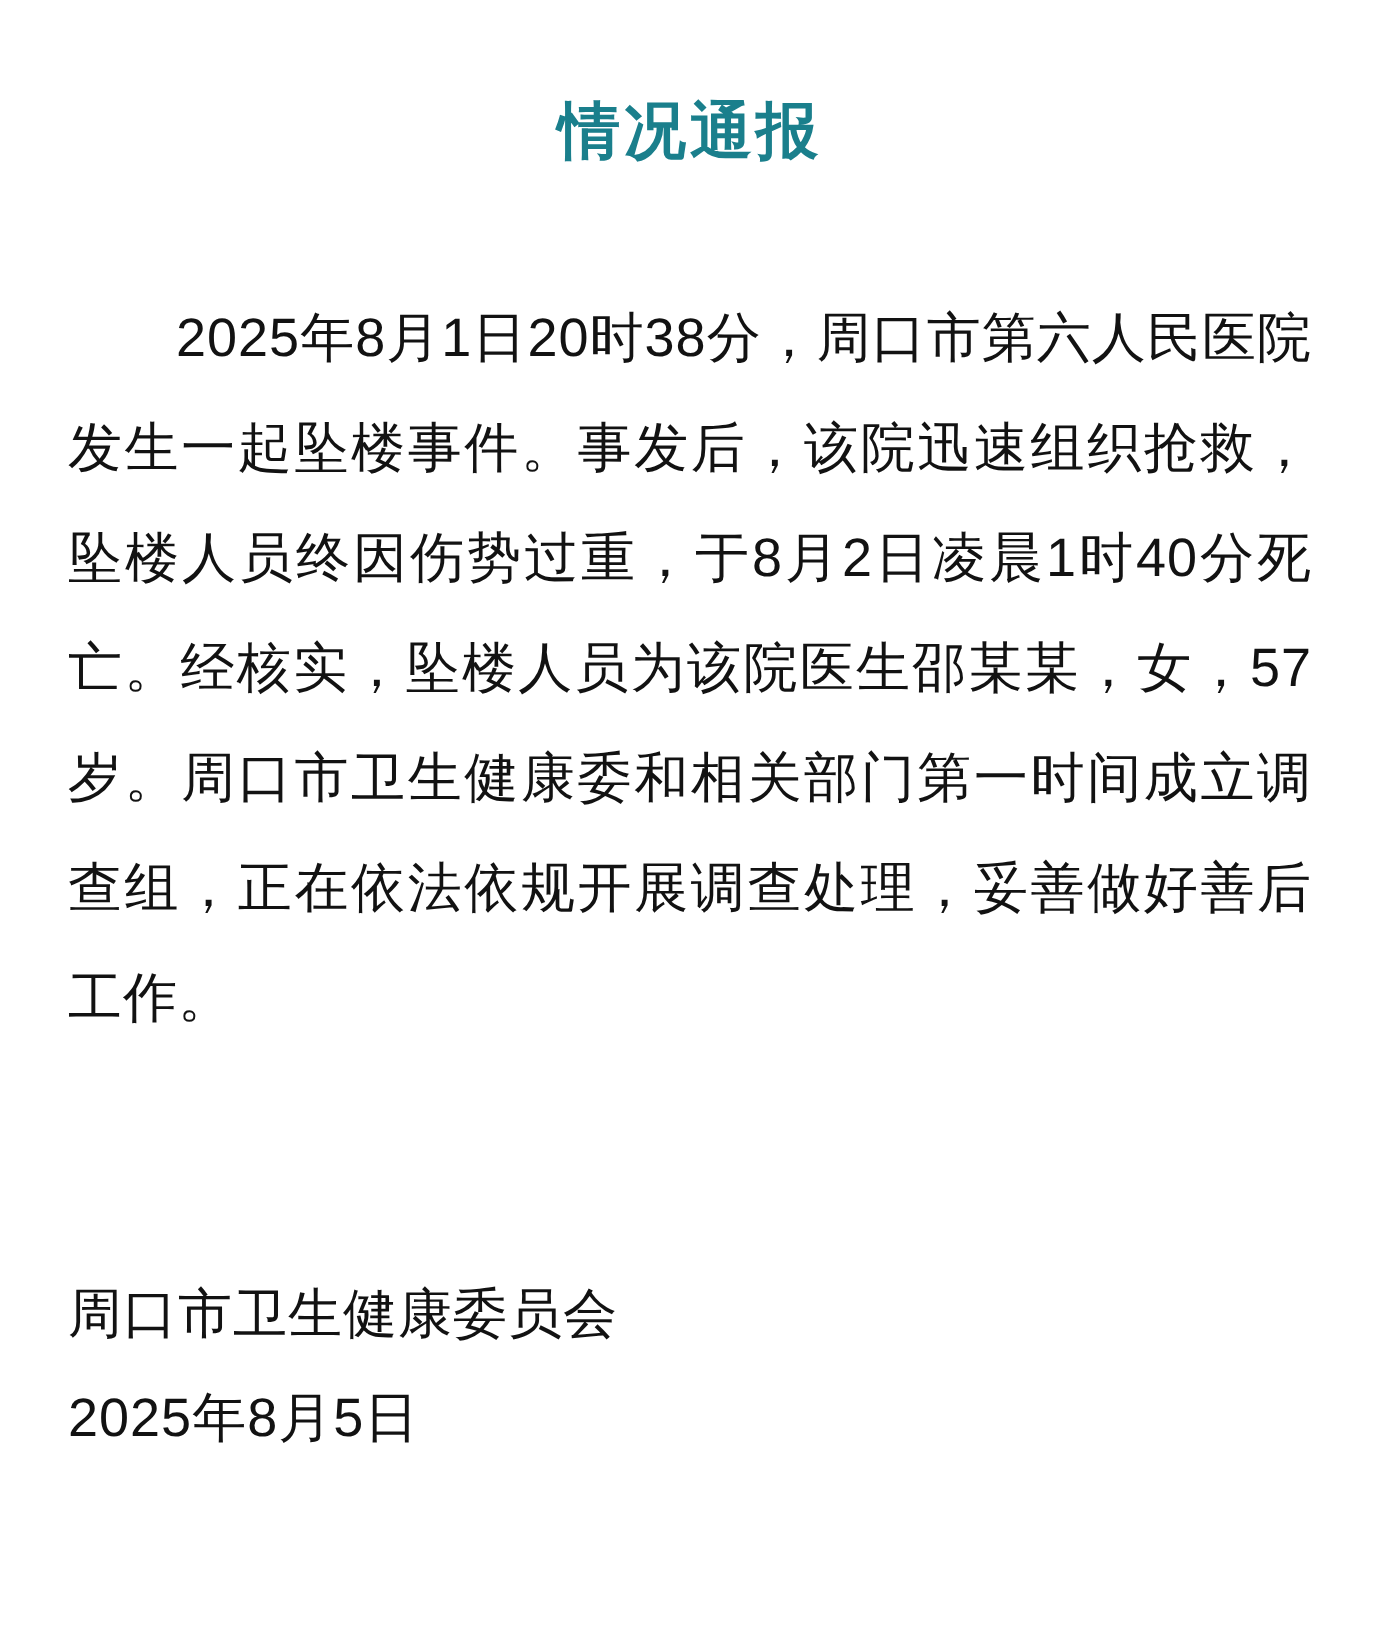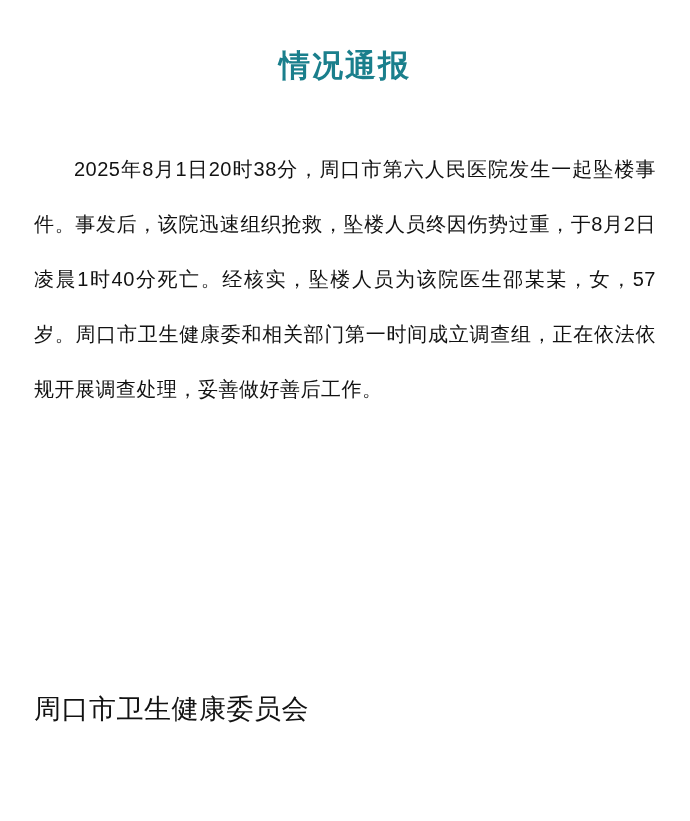--- a/index.html
+++ b/index.html
@@ -26,21 +26,21 @@
     margin-top: 46px;
     text-align: center;
     color: #1a7f8c;
     font-size: 31px;
     font-weight: bold;
     letter-spacing: 2px;
     line-height: 1.3;
   }
   .notice-body {
     margin-top: 56px;
-    font-size: 20px;
+    font-size: 27px;
     line-height: 55px;
     text-indent: 2em;
     text-align: justify;
     letter-spacing: 0.5px;
     color: #121212;
   }
   .notice-signature {
     margin-top: auto;
     margin-bottom: 86px;
     text-align: left;
@@ -57,14 +57,15 @@
 </head>
 <body>
 
 <div class="notice">
   <div class="notice-title" style="color: rgb(26, 127, 140);">情况通报</div>
 
   <div class="notice-body">2025年8月1日20时38分，周口市第六人民医院发生一起坠楼事件。事发后，该院迅速组织抢救，坠楼人员终因伤势过重，于8月2日凌晨1时40分死亡。经核实，坠楼人员为该院医生邵某某，女，57岁。周口市卫生健康委和相关部门第一时间成立调查组，正在依法依规开展调查处理，妥善做好善后工作。</div>
 
   <div class="notice-signature">
     <span class="sig-line">周口市卫生健康委员会</span>
+    <span class="sig-line">2025年8月5日</span>
   </div>
 </div>
 
 </body></html>

